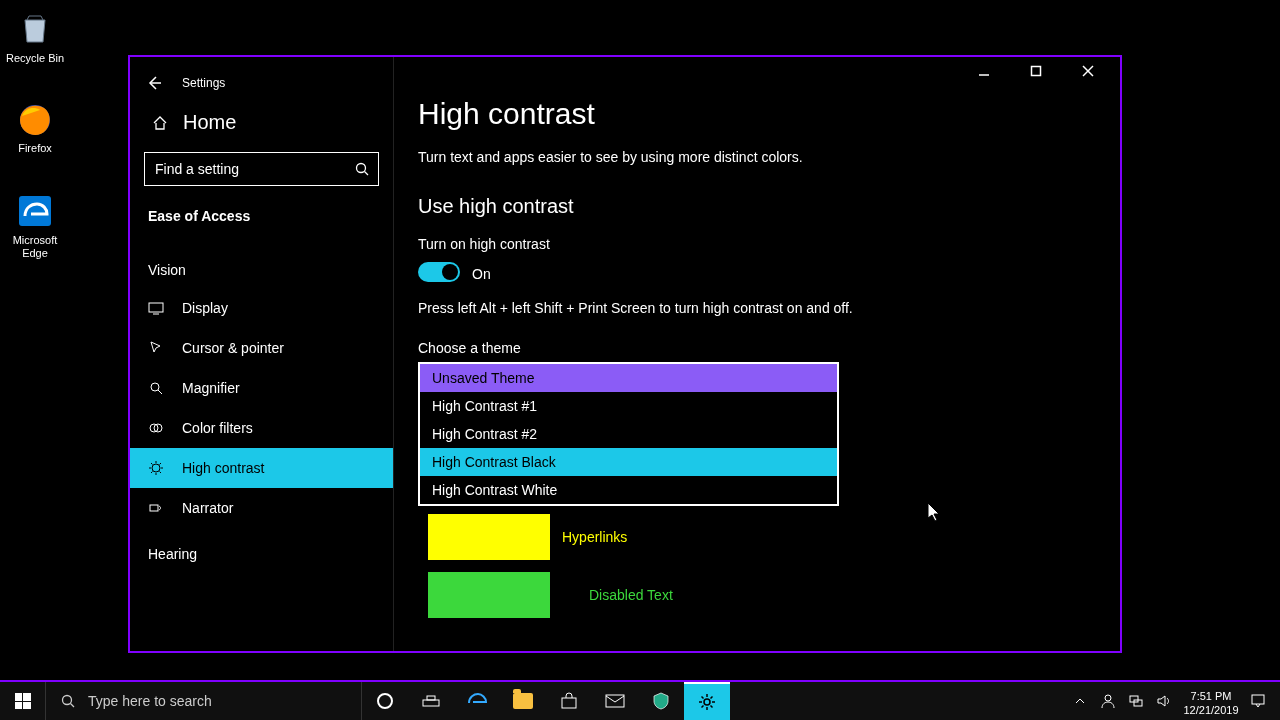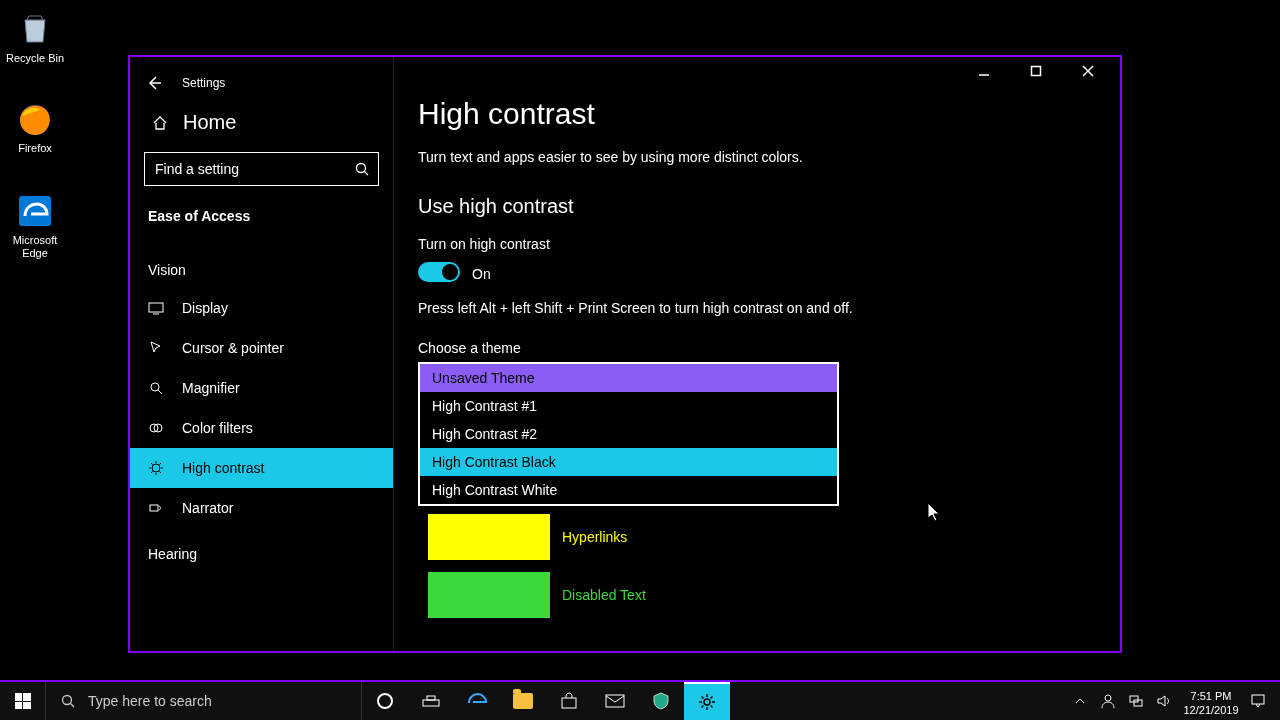--- a/index.html
+++ b/index.html
@@ -49,21 +49,21 @@
   .dd-item { padding:6px 12px; font-size:14px; color:#fff; }
   .dd-item.sel { background:#8b5cf6; color:#000; }
   .dd-item.hov { background:#1cc8e8; color:#000; }
   
 
   .swatch-row { display:flex; align-items:center; gap:12px; margin-top:0; }
   .swatch { width:122px; height:46px; border:2px solid #bad; }
   .swatch.yellow { background:#ffff00; border-color:#ffff00; }
   .swatch.green  { background:#3cd83c; border-color:#3cd83c; }
   .hyper { color:#ffff00; font-size:14px; }
-  .distext { color:#3cd83c; font-size:14px; }
+  .distext { color:#3cd83c; font-size:14px;margin-left:27px; }
 
   
   .wc { position:absolute; top:8px; right:12px; display:flex; gap:26px; color:#fff; font-size:14px;}
   .wc span { width:26px; text-align:center; }
 
   
   .taskbar { position:absolute; left:0; bottom:0; width:1280px; height:40px; background:#101010; border-top:2px solid #8000ff; display:flex; align-items:stretch;}
   .tb-start { width:46px; display:flex; align-items:center; justify-content:center; border-right:1px solid #333;}
   .tb-search { flex:0 0 316px; display:flex; align-items:center; gap:12px; padding:0 14px; border-right:1px solid #333; color:#ccc; font-size:14px;}
   .tb-item { width:46px; display:flex; align-items:center; justify-content:center; }

